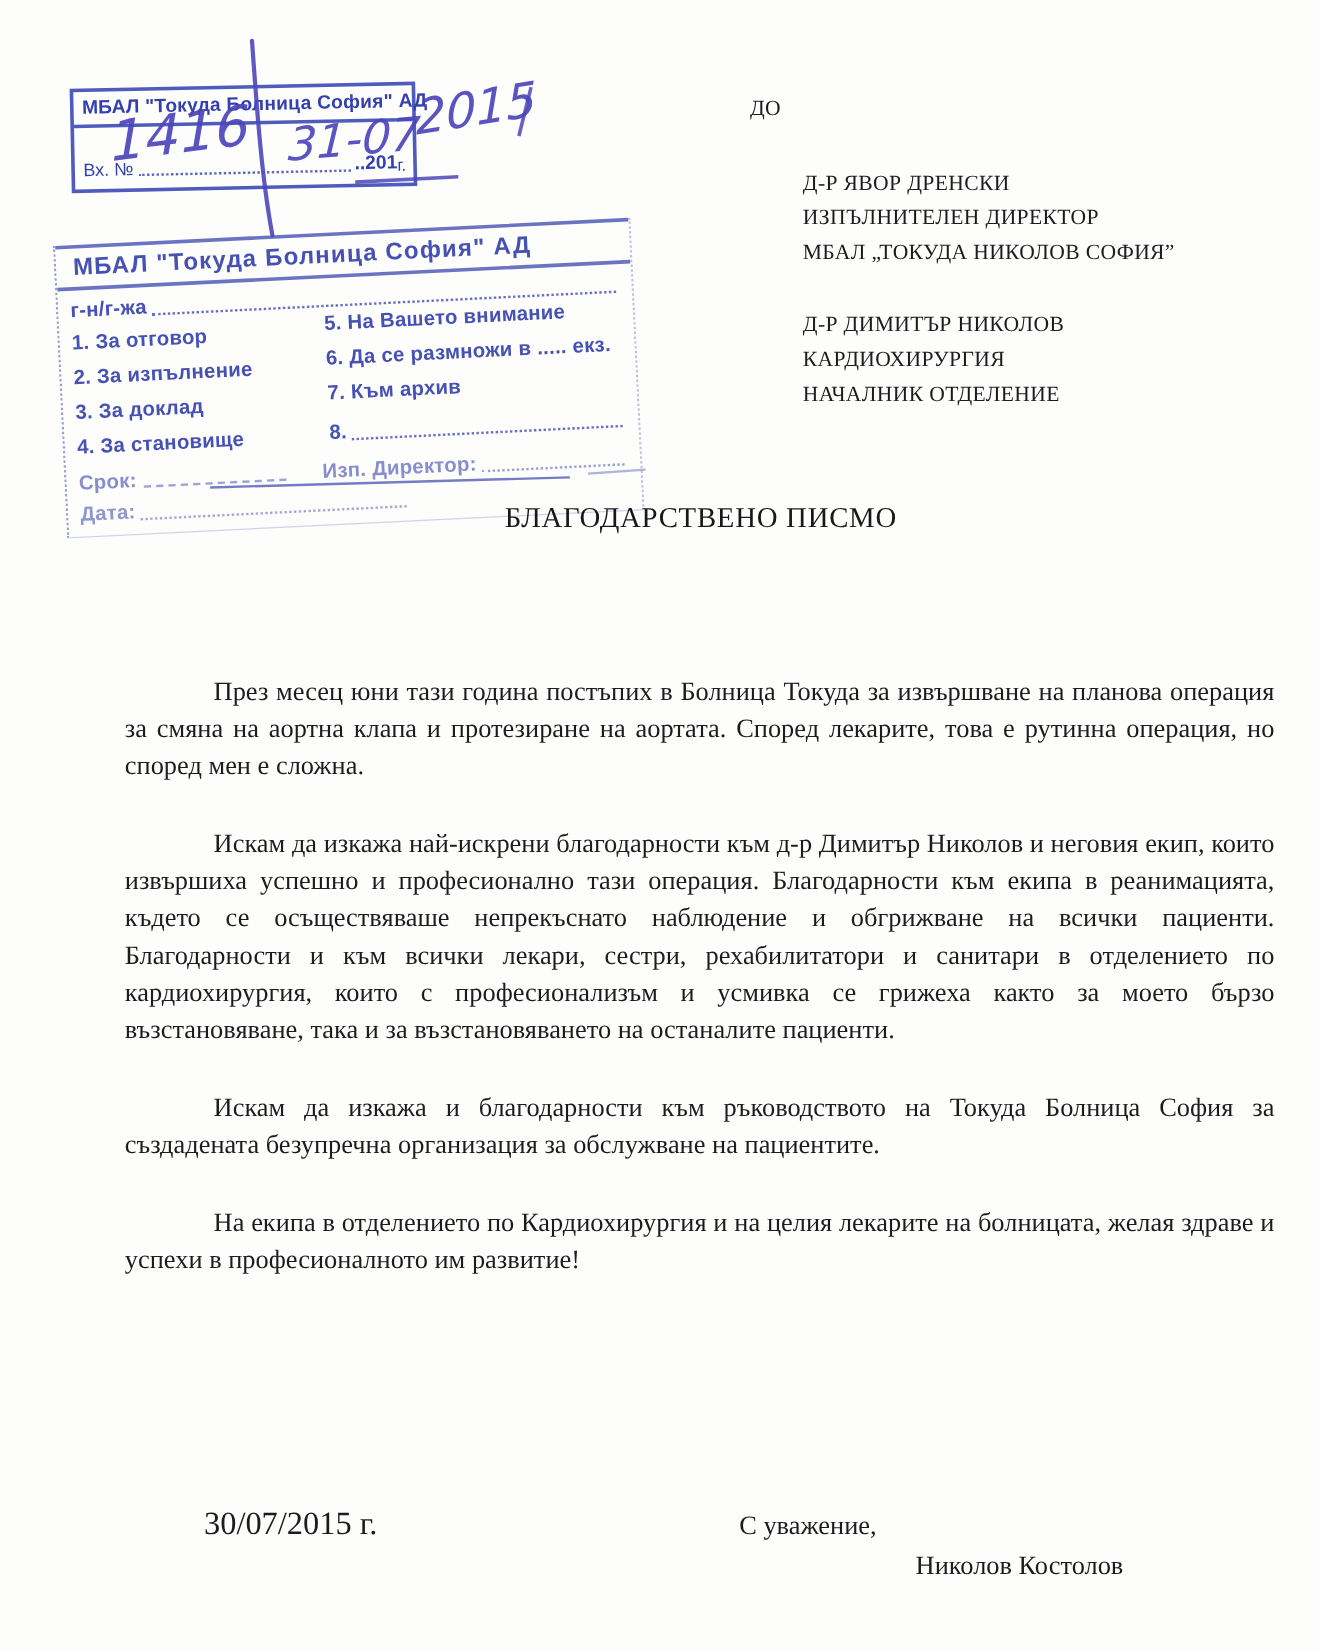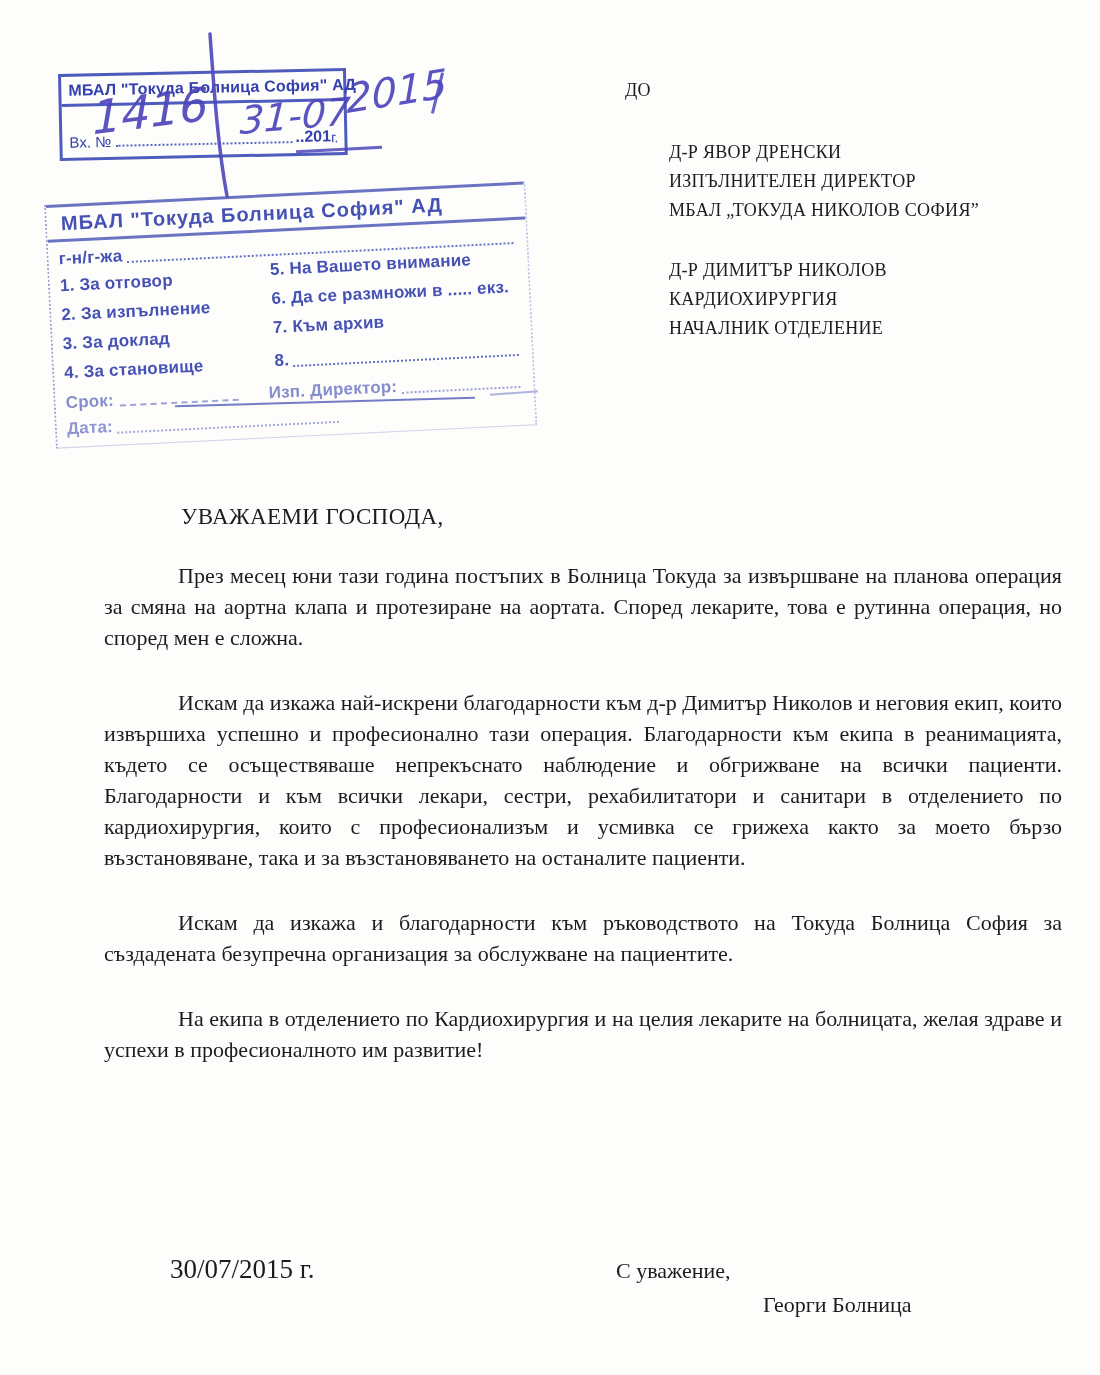--- a/index.html
+++ b/index.html
@@ -191,26 +191,26 @@
       <div>ИЗПЪЛНИТЕЛЕН ДИРЕКТОР</div>
       <div>МБАЛ „ТОКУДА НИКОЛОВ СОФИЯ”</div>
     </div>
     <div class="grp">
       <div>Д-Р ДИМИТЪР НИКОЛОВ</div>
       <div>КАРДИОХИРУРГИЯ</div>
       <div>НАЧАЛНИК ОТДЕЛЕНИЕ</div>
     </div>
   </div>
 
-  <div class="salutation">УВАЖАЕМИ ГОСПОДА,</div>
+  <div class="letter-title">БЛАГОДАРСТВЕНО ПИСМО</div>
 
   <div class="letter-body">
     <p>През месец юни тази година постъпих в Болница Токуда за извършване на планова операция за смяна на аортна клапа и протезиране на аортата. Според лекарите, това е рутинна операция, но според мен е сложна.</p>
     <p>Искам да изкажа най-искрени благодарности към д-р Димитър Николов и неговия екип, които извършиха успешно и професионално тази операция. Благодарности към екипа в реанимацията, където се осъществяваше непрекъснато наблюдение и обгрижване на всички пациенти. Благодарности и към всички лекари, сестри, рехабилитатори и санитари в отделението по кардиохирургия, които с професионализъм и усмивка се грижеха както за моето бързо възстановяване, така и за възстановяването на останалите пациенти.</p>
     <p>Искам да изкажа и благодарности към ръководството на Токуда Болница София за създадената безупречна организация за обслужване на пациентите.</p>
     <p>На екипа в отделението по Кардиохирургия и на целия лекарите на болницата, желая здраве и успехи в професионалното им развитие!</p>
   </div>
 
   <div class="date-line">30/07/2015 г.</div>
   <div class="closing-line">С уважение,</div>
-  <div class="signature-line">Георги Болница</div>
+  <div class="signature-line">Николов Костолов</div>
 
 </div>
 
 </body></html>

